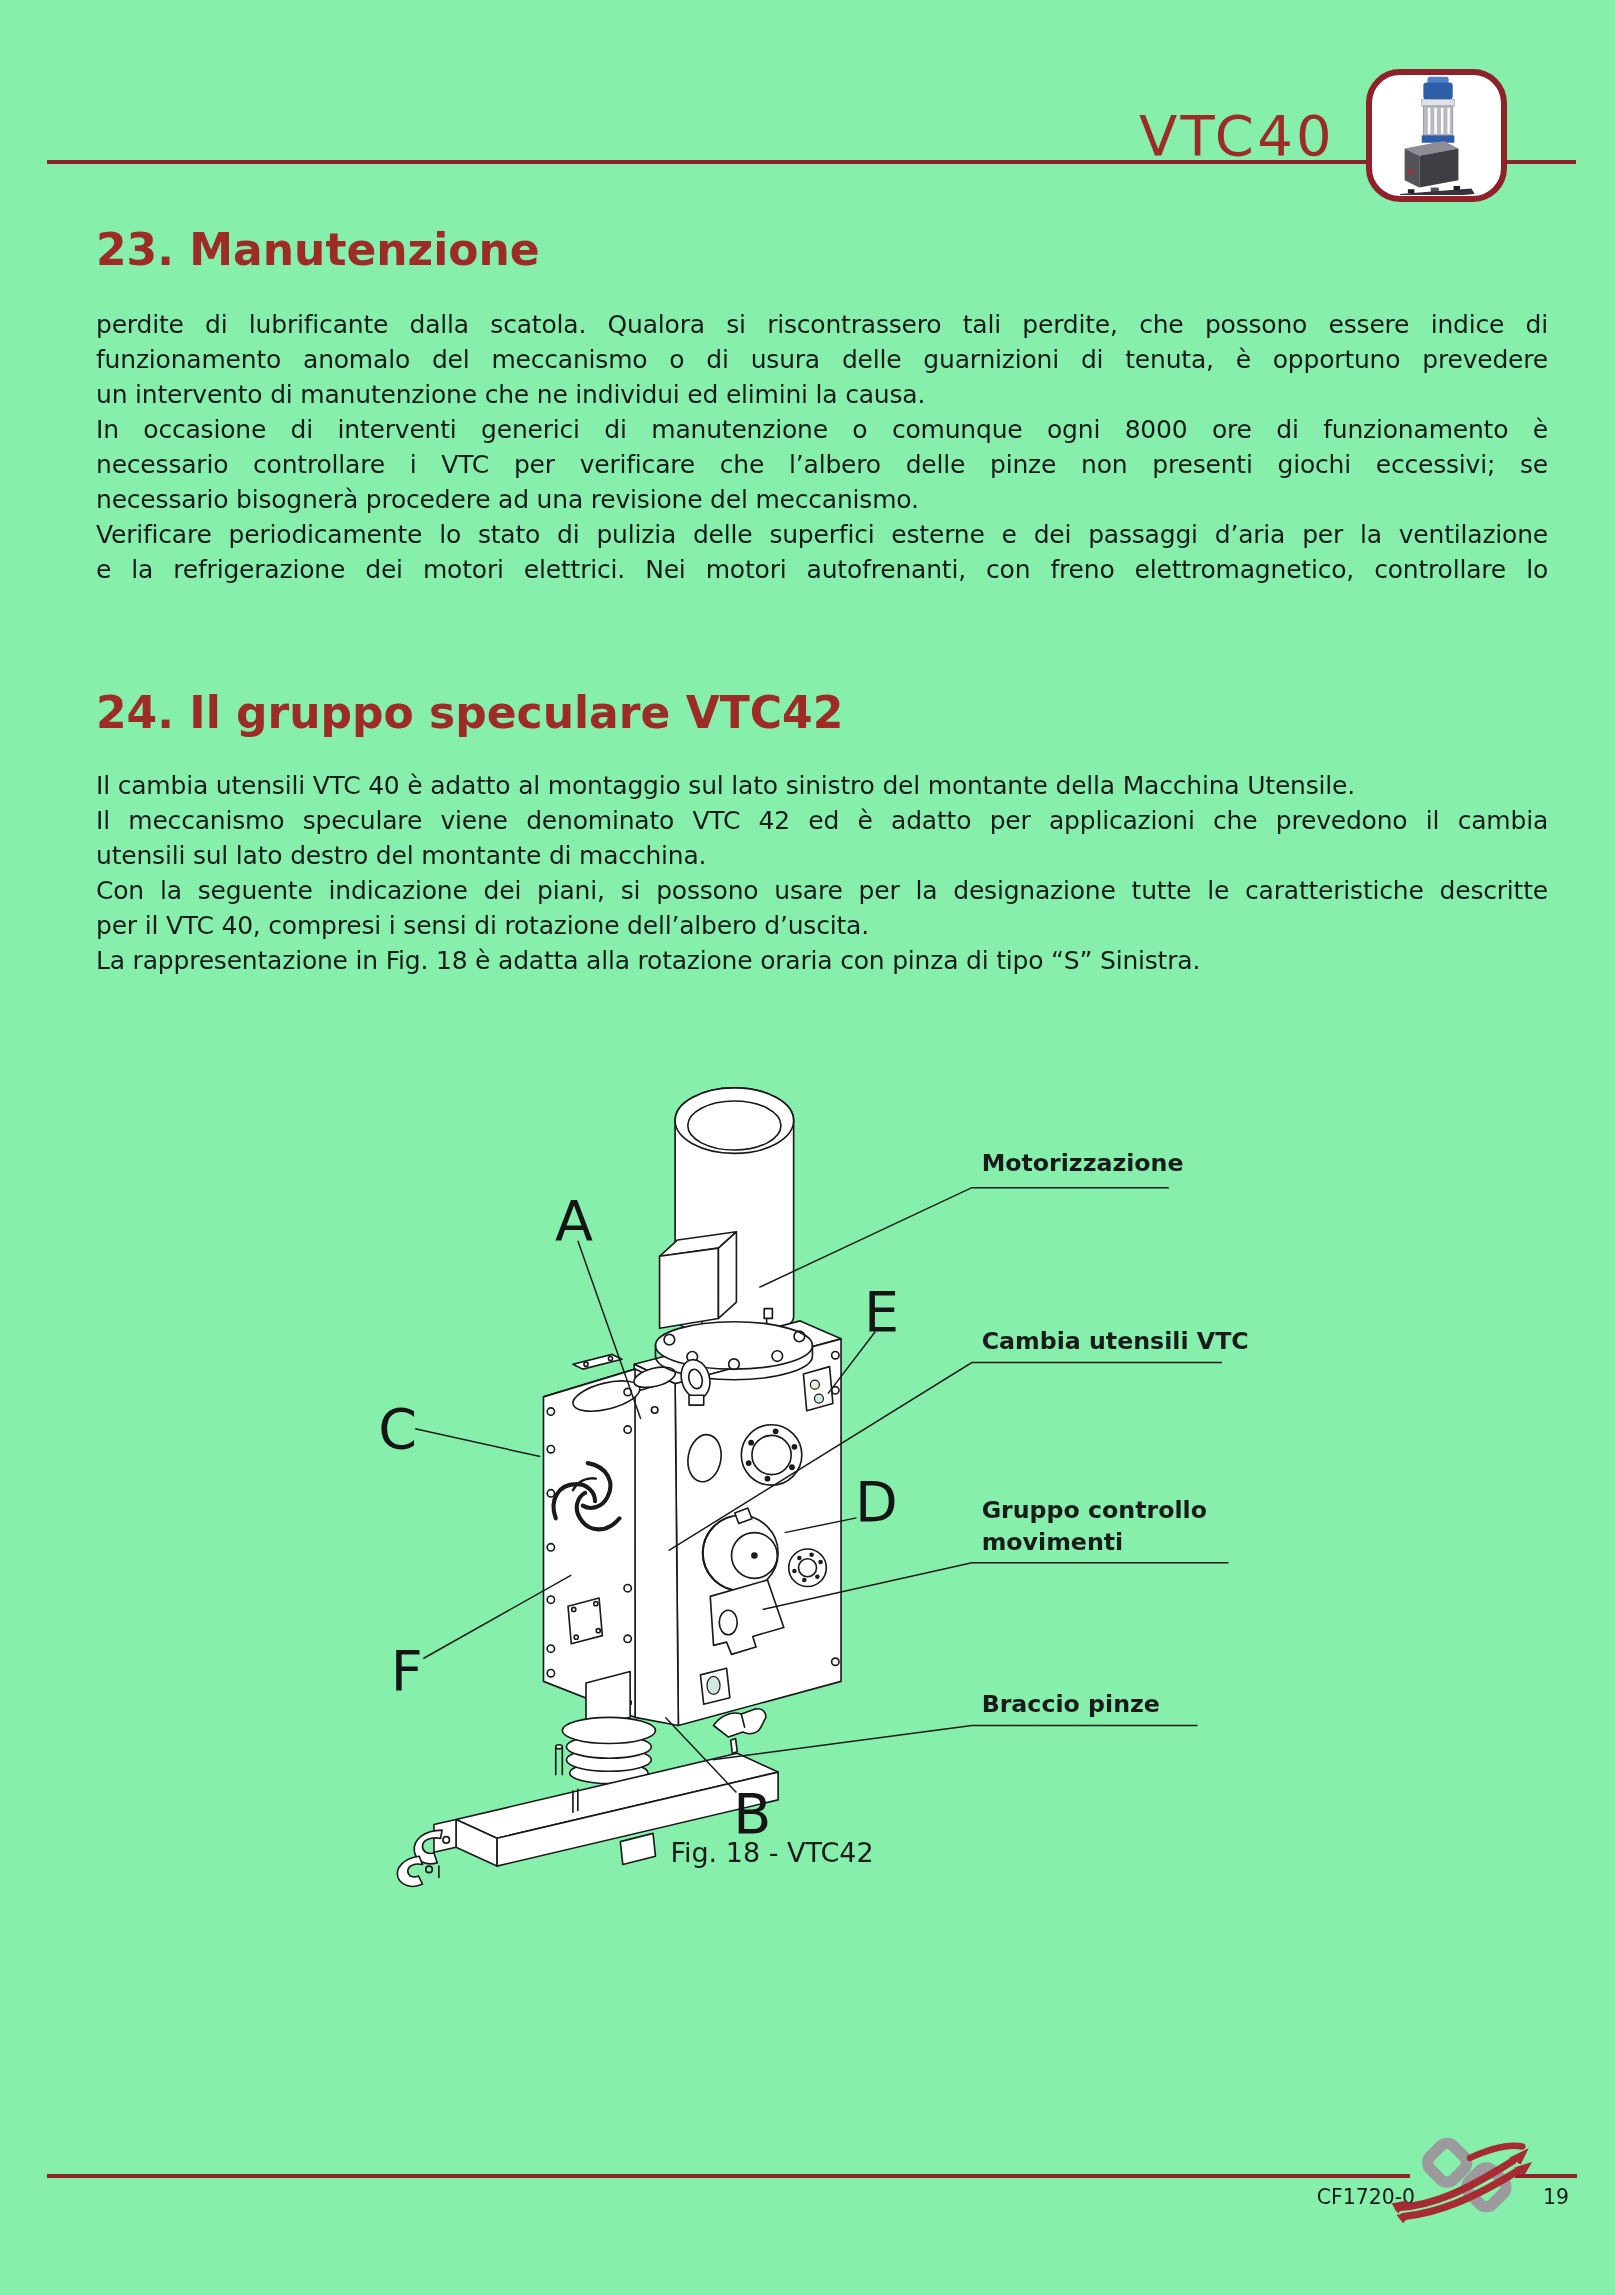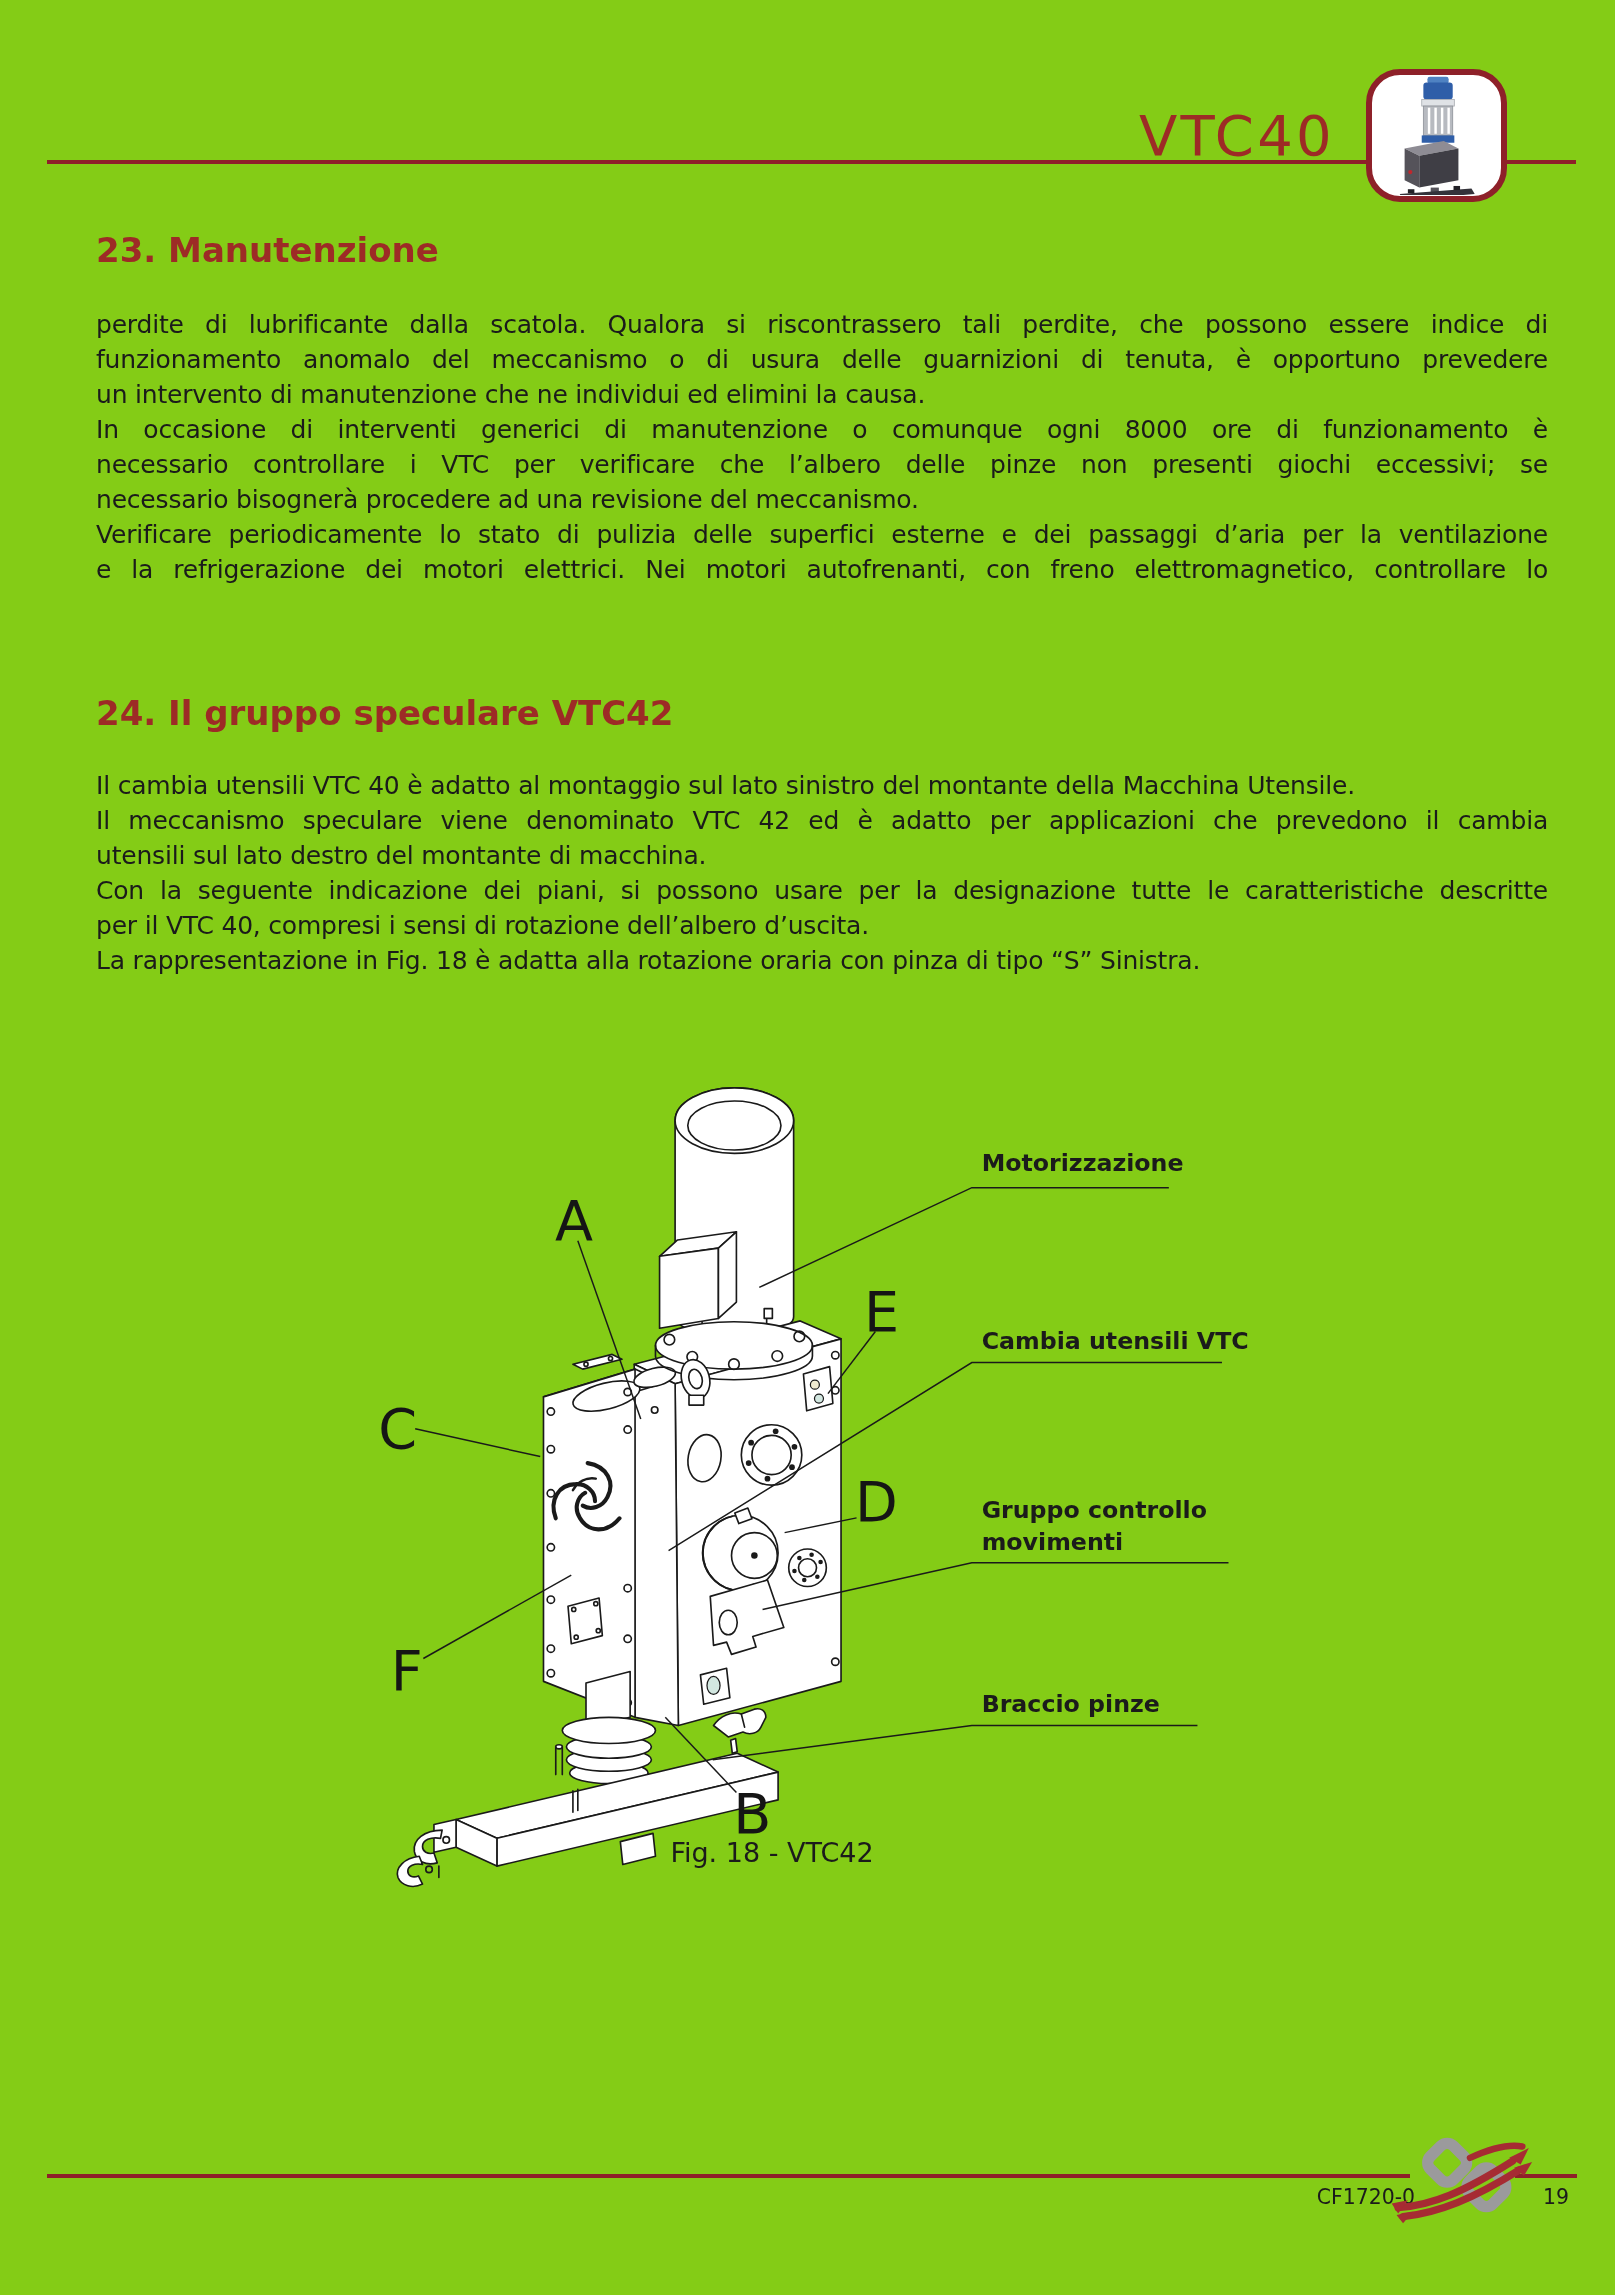--- a/index.html
+++ b/index.html
@@ -1,38 +1,38 @@
 <!DOCTYPE html>
 <html style="font-size:13px"><head>
 <meta charset="utf-8">
 <style>
   html,body{margin:0;padding:0;background:#e8e8e8;}
   .page{
     position:relative;
     width:1616px;height:2295px;
-    background:#84cc16;
+    background:#86efac;
     font-family:"DejaVu Sans", sans-serif;
     color:#1b1b1b;
     overflow:hidden;
   }
   
   .hrule{position:absolute;left:47px;top:160px;width:1529px;height:4.1px;background:#8e2129;}
   .page-title{
     position:absolute;top:105px;right:281px;
     font-size:56px;line-height:62px;letter-spacing:3.3px;
     color:#9d2b26;font-weight:400;
   }
   .logo-box{
     position:absolute;left:1366px;top:69px;width:141px;height:133px;
     border:6.5px solid #8e2129;border-radius:34px;background:#fff;box-sizing:border-box;
   }
   
   .sec-title{
     position:absolute;left:96px;
-    font-size:34px;font-weight:bold;color:#9d2b26;line-height:38px;
+    font-size:44px;font-weight:bold;color:#9d2b26;line-height:38px;
   }
   .textblock{position:absolute;left:96px;width:1452px;}
   .bodyline{
     height:35px;line-height:35px;font-size:25px;letter-spacing:-0.2px;
     white-space:normal;overflow:hidden;
   }
   .jl{text-align:justify;text-align-last:justify;}
   .ll{text-align:left;}
   
   .fig-svg{position:absolute;left:311px;top:998px;}

